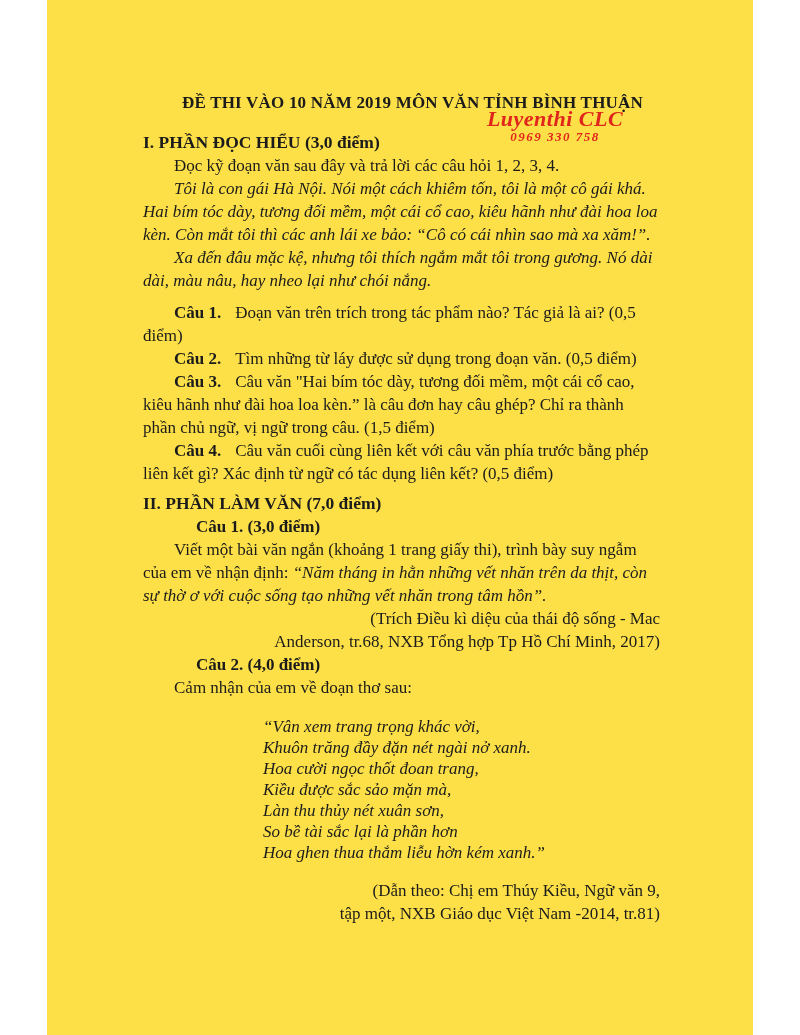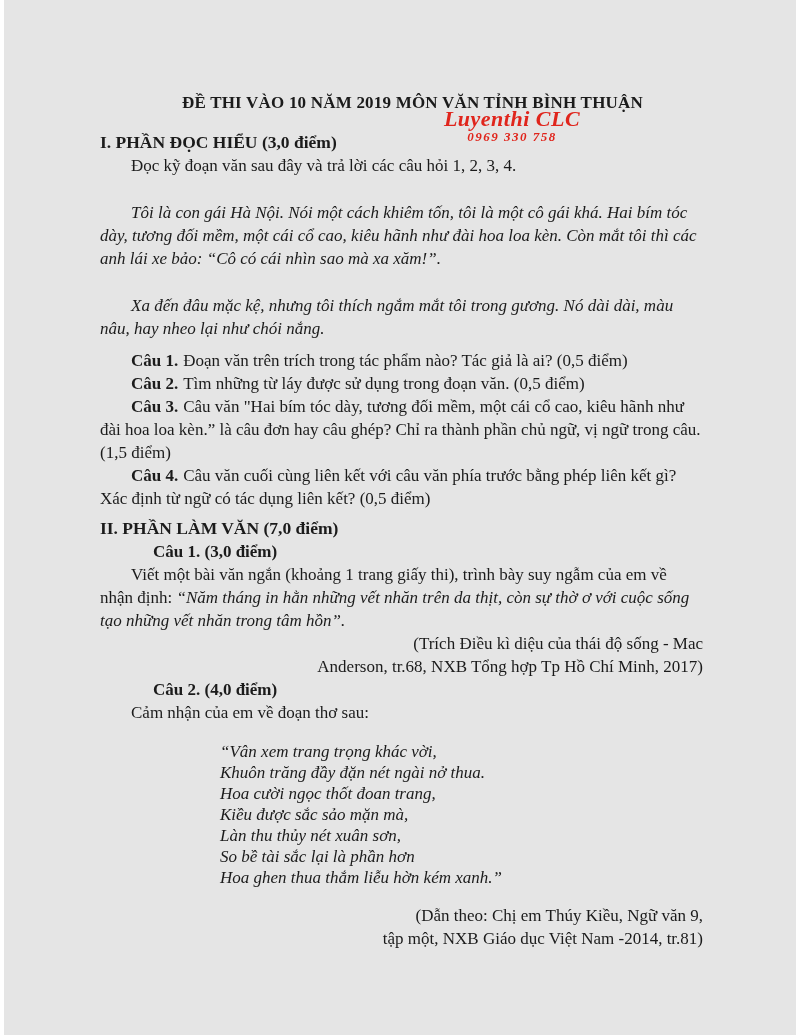--- a/index.html
+++ b/index.html
@@ -1,22 +1,22 @@
 <!DOCTYPE html>
 <html lang="vi"><head>
 <meta charset="utf-8">
 <title>Đề thi vào 10 năm 2019 môn Văn tỉnh Bình Thuận</title>
 <style>
   html, body { margin: 0; padding: 0; background: #ffffff; }
   .page {
     position: relative;
-    width: 792px;
+    width: 706px;
     height: 1035px;
     margin: 0 auto;
-    background: #e5e5e5;
+    background: #fde047;
     font-family: "Liberation Serif", "DejaVu Serif", serif;
     color: #1b1b1b;
     font-size: 17px;
     line-height: 23px;
     overflow: hidden;
     border-bottom: 1px solid #f2f2f2;
   }
   .content { padding: 91px 93px 0 96px; }
 
   .title {
@@ -43,28 +43,28 @@
   .section-heading {
     margin: 0;
     font-size: 17.5px;
     font-weight: bold;
     line-height: 23px;
   }
   .mt-head1 { margin-top: 17px; }
 
   p { margin: 0; }
   .indent { text-indent: 31px; }
-  .passage { font-style: italic; margin-top: 24px; }
+  .passage { font-style: italic; }
 
   .gap-q   { height: 9px; }
   .gap-s2  { height: 7px; }
   .gap-poem { height: 17px; }
   .gap-cite2 { height: 16px; }
 
-  .q-label { font-weight: bold; margin-right: 5px; }
+  .q-label { font-weight: bold; margin-right: 14px; }
 
   .sub-label {
     font-weight: bold;
     margin-left: 53px;
     line-height: 23px;
   }
   .quote-italic { font-style: italic; }
 
   .cite { text-align: right; }
 
@@ -123,21 +123,21 @@
     <p class="cite">(Trích Điều kì diệu của thái độ sống - Mac</p>
     <p class="cite">Anderson, tr.68, NXB Tổng hợp Tp Hồ Chí Minh, 2017)</p>
 
     <p class="sub-label">Câu 2. (4,0 điểm)</p>
     <p class="indent">Cảm nhận của em về đoạn thơ sau:</p>
 
     <div class="gap-poem"></div>
 
     <div class="poem">
       <p>“Vân xem trang trọng khác vời,</p>
-      <p>Khuôn trăng đầy đặn nét ngài nở thua.</p>
+      <p>Khuôn trăng đầy đặn nét ngài nở xanh.</p>
       <p>Hoa cười ngọc thốt đoan trang,</p>
       <p>Kiều được sắc sảo mặn mà,</p>
       <p>Làn thu thủy nét xuân sơn,</p>
       <p>So bề tài sắc lại là phần hơn</p>
       <p>Hoa ghen thua thắm liễu hờn kém xanh.”</p>
     </div>
 
     <div class="gap-cite2"></div>
 
     <p class="cite">(Dẫn theo: Chị em Thúy Kiều, Ngữ văn 9,</p>

